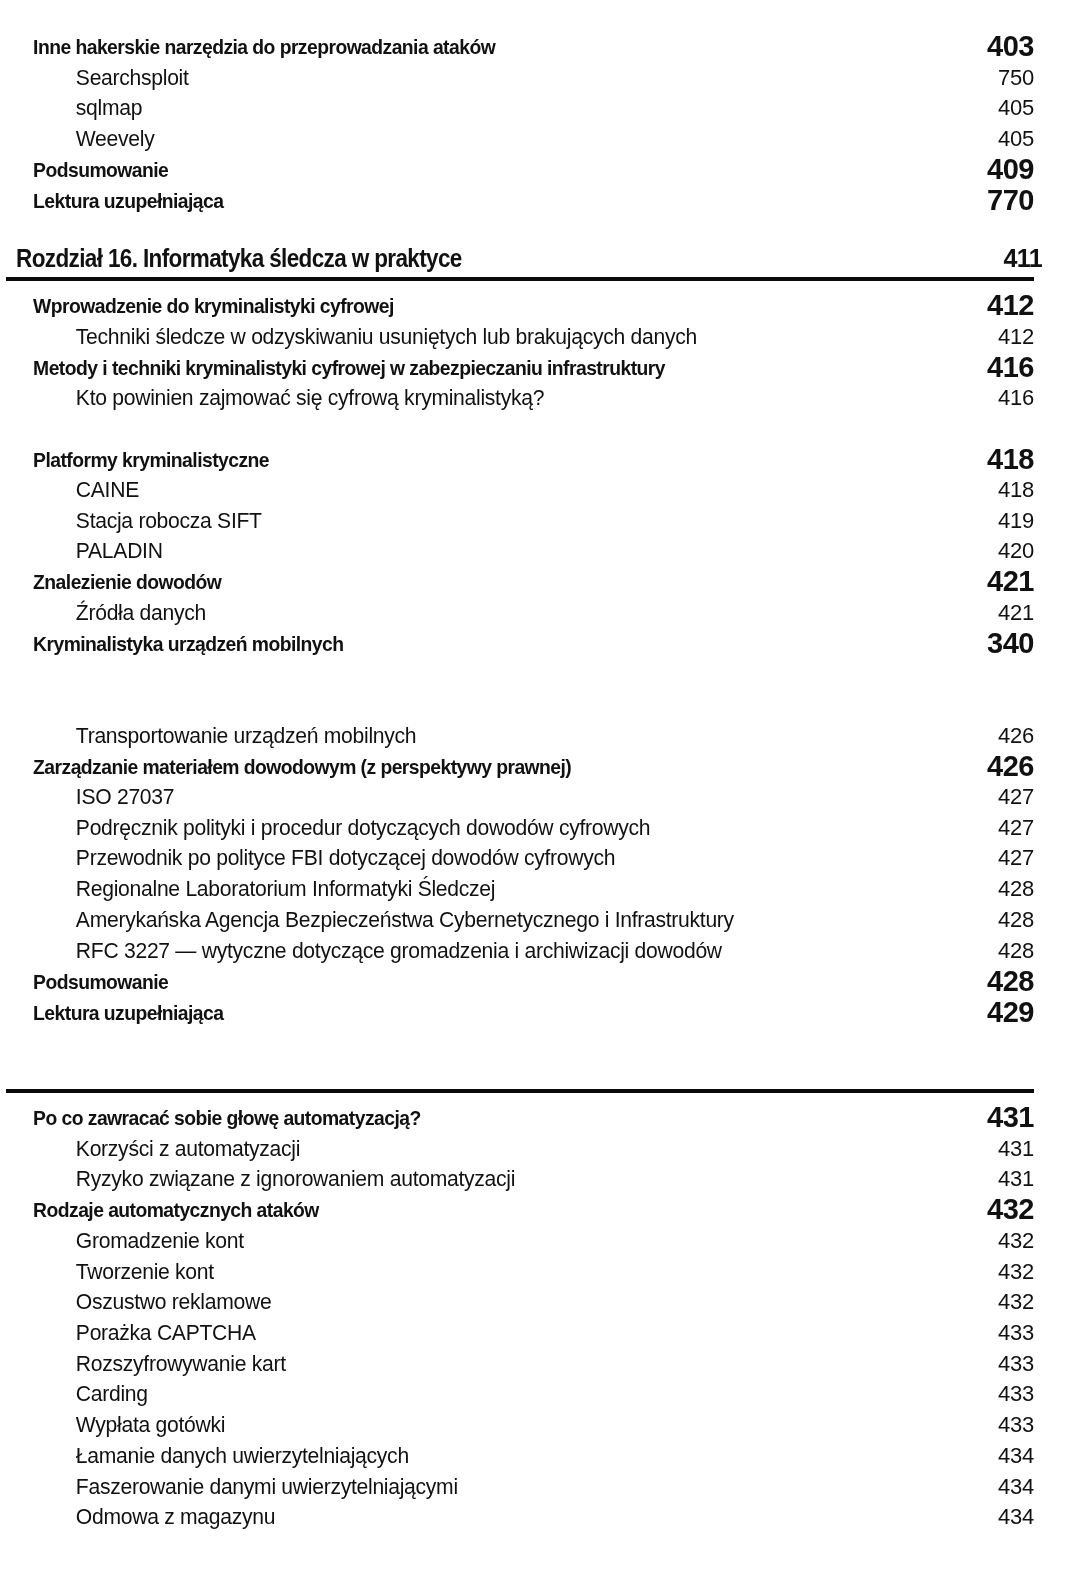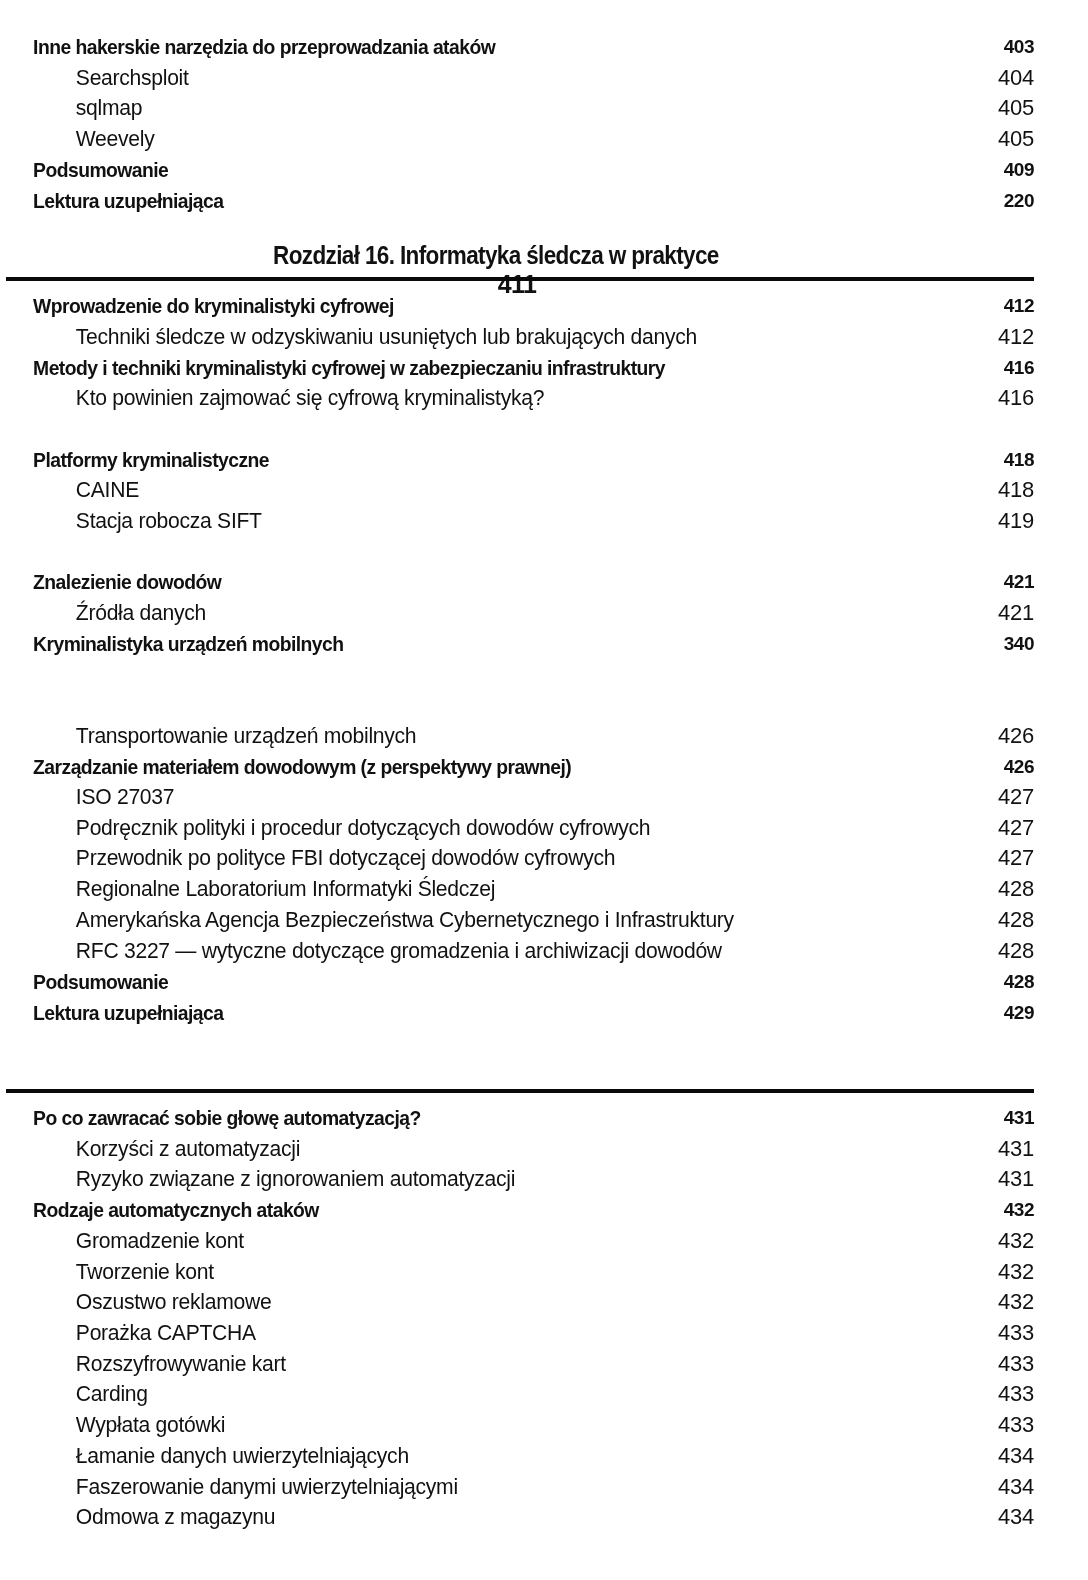--- a/index.html
+++ b/index.html
@@ -38,44 +38,43 @@
     .lvl1 .title {
       padding-left: 36px;
       font-weight: bold;
       font-size: 21px;
       letter-spacing: -0.6px;
       transform: scaleX(0.92);
       transform-origin: left center;
     }
     .lvl1 .page-num {
       font-weight: bold;
-      font-size: 19px;
+      font-size: 29px;
       letter-spacing: -0.5px;
     }
     .lvl2 .title {
       padding-left: 79px;
       font-size: 22px;
       letter-spacing: -0.3px;
       transform: scaleX(0.96);
       transform-origin: left center;
     }
     .lvl2 .page-num {
       font-size: 22px;
       letter-spacing: -0.2px;
     }
     .chapter {
       position: absolute;
-      left: 0;
+      left: 8px;
       width: 1034px;
       height: 34px;
       display: flex;
       align-items: center;
       justify-content: space-between;
       white-space: nowrap;
-      flex-direction: column;
     }
     .chapter .title {
       padding-left: 9px;
       font-weight: bold;
       font-size: 25px;
       letter-spacing: -0.7px;
       transform: scaleX(0.9);
       transform-origin: left center;
     }
     .chapter .page-num {
@@ -95,37 +94,37 @@
 <body>
 
 <div class="page">
 
   <div class="row lvl1" style="top:31px">
     <span class="title">Inne hakerskie narzędzia do przeprowadzania ataków</span>
     <span class="page-num">403</span>
   </div>
   <div class="row lvl2" style="top:62px">
     <span class="title">Searchsploit</span>
-    <span class="page-num">404</span>
+    <span class="page-num">750</span>
   </div>
   <div class="row lvl2" style="top:92px">
     <span class="title">sqlmap</span>
     <span class="page-num">405</span>
   </div>
   <div class="row lvl2" style="top:123px">
     <span class="title">Weevely</span>
     <span class="page-num">405</span>
   </div>
   <div class="row lvl1" style="top:154px">
     <span class="title">Podsumowanie</span>
     <span class="page-num">409</span>
   </div>
   <div class="row lvl1" style="top:185px">
     <span class="title">Lektura uzupełniająca</span>
-    <span class="page-num">220</span>
+    <span class="page-num">770</span>
   </div>
 
   <div class="chapter" style="top:241px">
     <span class="title">Rozdział 16. Informatyka śledcza w praktyce</span>
     <span class="page-num">411</span>
   </div>
   <div class="rule" style="top:277px"></div>
 
   <div class="row lvl1" style="top:290px">
     <span class="title">Wprowadzenie do kryminalistyki cyfrowej</span>
@@ -148,20 +147,24 @@
     <span class="page-num">418</span>
   </div>
   <div class="row lvl2" style="top:474px">
     <span class="title">CAINE</span>
     <span class="page-num">418</span>
   </div>
   <div class="row lvl2" style="top:505px">
     <span class="title">Stacja robocza SIFT</span>
     <span class="page-num">419</span>
   </div>
+  <div class="row lvl2" style="top:535px">
+    <span class="title">PALADIN</span>
+    <span class="page-num">420</span>
+  </div>
   <div class="row lvl1" style="top:566px">
     <span class="title">Znalezienie dowodów</span>
     <span class="page-num">421</span>
   </div>
   <div class="row lvl2" style="top:597px">
     <span class="title">Źródła danych</span>
     <span class="page-num">421</span>
   </div>
   <div class="row lvl1" style="top:628px">
     <span class="title">Kryminalistyka urządzeń mobilnych</span>

